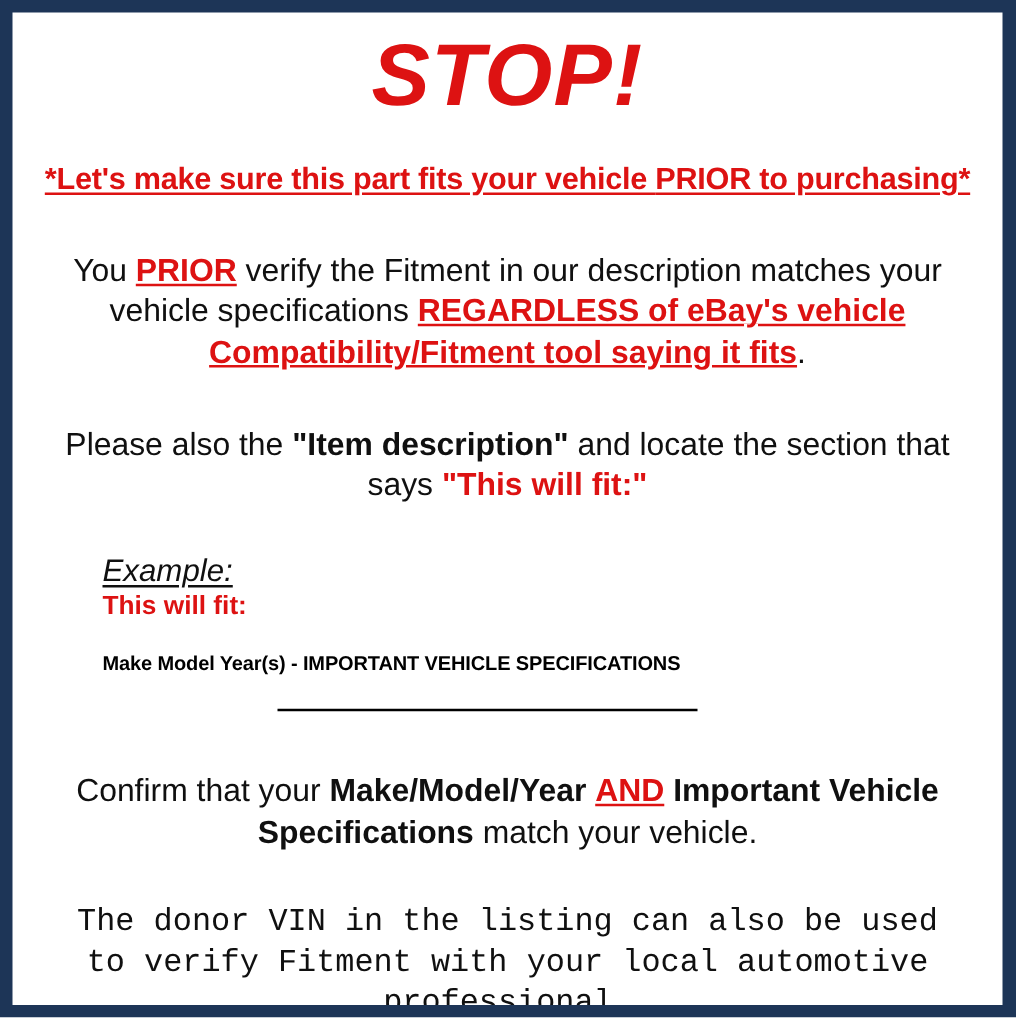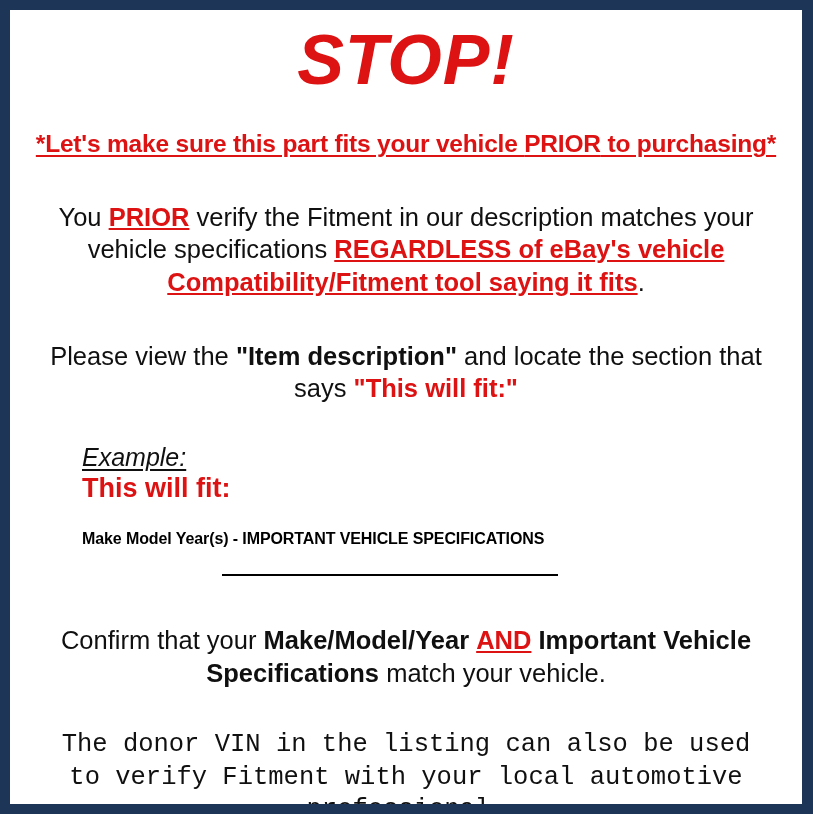--- a/index.html
+++ b/index.html
@@ -85,21 +85,21 @@
   }
   .example-label {
     font-size: 25px;
     font-style: italic;
     color: #101010;
     text-decoration: underline;
     text-underline-offset: 3px;
     line-height: 1.12;
   }
   .example-fit {
-    font-size: 27px;
+    font-size: 21px;
     font-weight: bold;
     color: #dd1212;
     line-height: 1.15;
     margin-top: 2px;
   }
   .example-spec {
     font-size: 16px;
     font-weight: bold;
     color: #000000;
     margin-top: 26px;
@@ -124,21 +124,21 @@
 
 <div id="fitment-notice">
   <div id="notice-canvas">
 
     <div class="headline">STOP!</div>
 
     <div class="subtitle"><span class="inner"><span>*Let's make sure this part fits your vehicle </span><span class="i">PRIOR</span><span> to purchasing*</span></span></div>
 
     <p class="para p-must"><span>You </span><span class="red b i u">PRIOR</span><span> verify the Fitment in our description matches your vehicle specifications </span><span class="red b u">REGARDLESS of eBay's vehicle Compatibility/Fitment tool saying it fits</span><span>.</span></p>
 
-    <p class="para p-please"><span>Please view the </span><span class="b">"Item description"</span><span> and locate the section that says </span><span class="red b">"This will fit:"</span></p>
+    <p class="para p-please"><span>Please also the </span><span class="b">"Item description"</span><span> and locate the section that says </span><span class="red b">"This will fit:"</span></p>
 
     <div class="example-block">
       <div class="example-label">Example:</div>
       <div class="example-fit">This will fit:</div>
       <div class="example-spec">Make Model Year(s) - IMPORTANT VEHICLE SPECIFICATIONS</div>
     </div>
 
     <div class="divider-wrap">
       <div class="divider"></div>
     </div>

